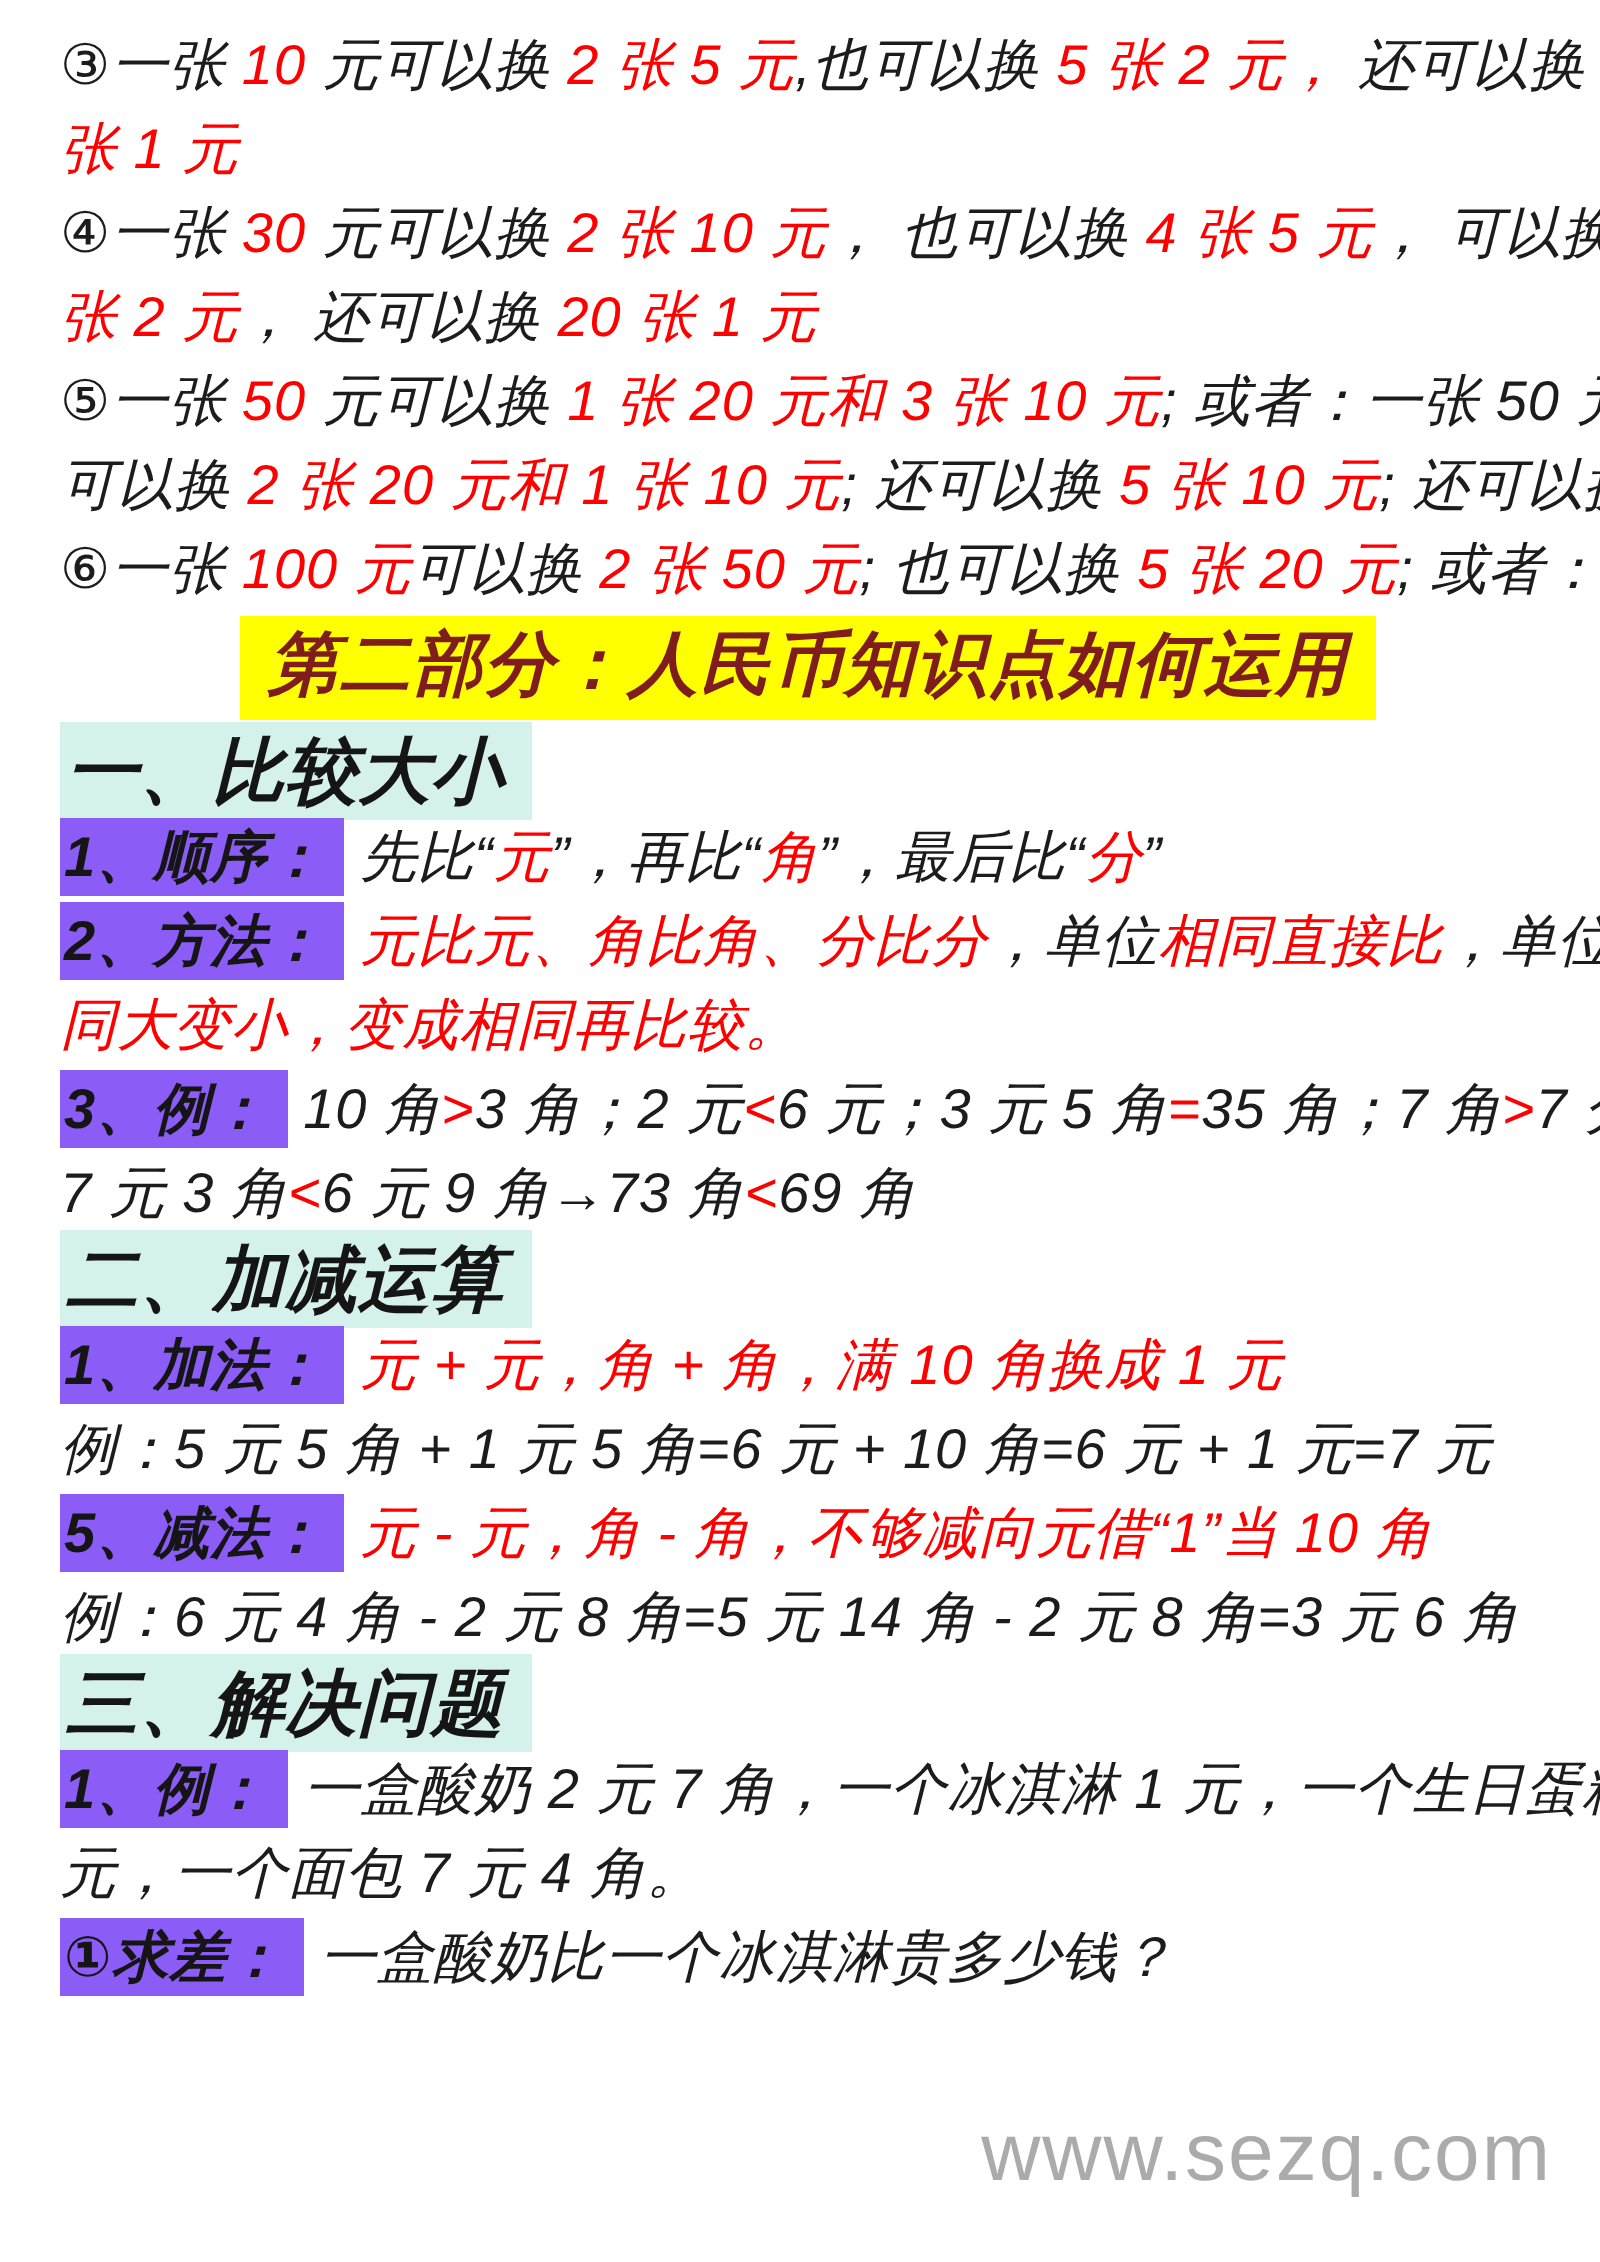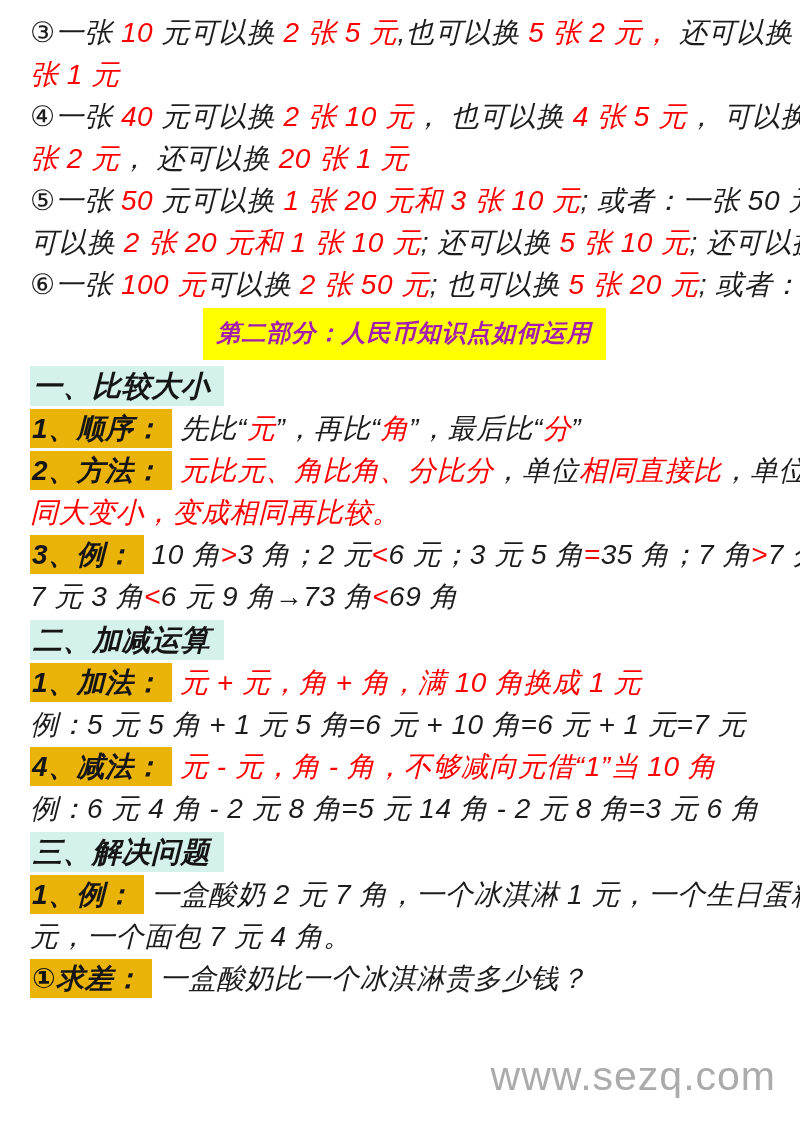--- a/index.html
+++ b/index.html
@@ -8,61 +8,61 @@
     font-family:"Liberation Sans","DejaVu Sans",sans-serif;
   }
   .doc{position:absolute;left:30px;top:12px;width:748px;font-style:italic;}
   .line{
     font-size:28px;line-height:42px;height:42px;white-space:nowrap;
     color:#1c1c1c;letter-spacing:0.5px;
   }
   .run-black{color:#1c1c1c;}
   .run-red{color:#ff0000;}
   .label-hl{
-    background:#eab308;font-weight:700;color:#151515;
+    background:#8b5cf6;font-weight:700;color:#151515;
     padding:4px 10px 4px 2px;margin-right:8px;
   }
   .section-line{height:44px;line-height:44px;}
   .section-hl{
-    background:#d5f1ec;font-weight:700;color:#151515;font-size:29px;
+    background:#d5f1ec;font-weight:700;color:#151515;font-size:36px;
     padding:4px 14px 4px 3px;
   }
   .title-wrap{text-align:center;margin:2px 0 4px 0;}
   .title-hl{
-    display:inline-block;background:#ffff00;color:#a21caf;font-weight:700;
-    font-size:24px;line-height:48px;padding:1px 14px 3px 14px;letter-spacing:1px;
+    display:inline-block;background:#ffff00;color:#7f1d1d;font-weight:700;
+    font-size:35px;line-height:48px;padding:1px 14px 3px 14px;letter-spacing:1px;
   }
   .watermark{
     position:absolute;top:1053px;right:24px;
     font-size:41px;color:#ababab;letter-spacing:1px;
     font-family:"Liberation Sans","DejaVu Sans",sans-serif;
   }
 </style>
 </head>
 <body>
 
 <div class="doc">
     <div class="line"><span class="run-black">③一张 </span><span class="run-red">10</span><span class="run-black"> 元可以换 </span><span class="run-red">2 张 5 元</span><span class="run-black">,也可以换 </span><span class="run-red">5 张 2 元，</span><span class="run-black"> 还可以换 </span></div>
     <div class="line"><span class="run-red">张 1 元</span></div>
-    <div class="line"><span class="run-black">④一张 </span><span class="run-red">40</span><span class="run-black"> 元可以换 </span><span class="run-red">2 张 10 元</span><span class="run-black">， 也可以换 </span><span class="run-red">4 张 5 元</span><span class="run-black">， 可以换 </span></div>
+    <div class="line"><span class="run-black">④一张 </span><span class="run-red">30</span><span class="run-black"> 元可以换 </span><span class="run-red">2 张 10 元</span><span class="run-black">， 也可以换 </span><span class="run-red">4 张 5 元</span><span class="run-black">， 可以换 </span></div>
     <div class="line"><span class="run-red">张 2 元</span><span class="run-black">， 还可以换 </span><span class="run-red">20 张 1 元</span></div>
     <div class="line"><span class="run-black">⑤一张 </span><span class="run-red">50</span><span class="run-black"> 元可以换 </span><span class="run-red">1 张 20 元和 3 张 10 元</span><span class="run-black">; 或者：一张 50 元</span></div>
     <div class="line"><span class="run-black">可以换 </span><span class="run-red">2 张 20 元和 1 张 10 元</span><span class="run-black">; 还可以换 </span><span class="run-red">5 张 10 元</span><span class="run-black">; 还可以换</span></div>
     <div class="line"><span class="run-black">⑥一张 </span><span class="run-red">100 元</span><span class="run-black">可以换 </span><span class="run-red">2 张 50 元</span><span class="run-black">; 也可以换 </span><span class="run-red">5 张 20 元</span><span class="run-black">; 或者：</span></div>
     <div class="title-wrap"><span class="title-hl">第二部分：人民币知识点如何运用</span></div>
     <div class="line section-line"><span class="section-hl">一、比较大小</span></div>
     <div class="line"><span class="label-hl">1、顺序：</span><span class="run-black">先比“</span><span class="run-red">元</span><span class="run-black">”，再比“</span><span class="run-red">角</span><span class="run-black">”，最后比“</span><span class="run-red">分</span><span class="run-black">”</span></div>
     <div class="line"><span class="label-hl">2、方法：</span><span class="run-red">元比元、角比角、分比分</span><span class="run-black">，单位</span><span class="run-red">相同直接比</span><span class="run-black">，单位</span></div>
     <div class="line"><span class="run-red">同大变小，变成相同再比较。</span></div>
     <div class="line"><span class="label-hl">3、例：</span><span class="run-black">10 角</span><span class="run-red">&gt;</span><span class="run-black">3 角；2 元</span><span class="run-red">&lt;</span><span class="run-black">6 元；3 元 5 角</span><span class="run-red">=</span><span class="run-black">35 角；7 角</span><span class="run-red">&gt;</span><span class="run-black">7 分；</span></div>
     <div class="line"><span class="run-black">7 元 3 角</span><span class="run-red">&lt;</span><span class="run-black">6 元 9 角→73 角</span><span class="run-red">&lt;</span><span class="run-black">69 角</span></div>
     <div class="line section-line"><span class="section-hl">二、加减运算</span></div>
     <div class="line"><span class="label-hl">1、加法：</span><span class="run-red">元 + 元，角 + 角，满 10 角换成 1 元</span></div>
     <div class="line"><span class="run-black">例：5 元 5 角 + 1 元 5 角=6 元 + 10 角=6 元 + 1 元=7 元</span></div>
-    <div class="line"><span class="label-hl">4、减法：</span><span class="run-red">元 - 元，角 - 角，不够减向元借“1”当 10 角</span></div>
+    <div class="line"><span class="label-hl">5、减法：</span><span class="run-red">元 - 元，角 - 角，不够减向元借“1”当 10 角</span></div>
     <div class="line"><span class="run-black">例：6 元 4 角 - 2 元 8 角=5 元 14 角 - 2 元 8 角=3 元 6 角</span></div>
     <div class="line section-line"><span class="section-hl">三、解决问题</span></div>
     <div class="line"><span class="label-hl">1、例：</span><span class="run-black">一盒酸奶 2 元 7 角，一个冰淇淋 1 元，一个生日蛋糕 60</span></div>
     <div class="line"><span class="run-black">元，一个面包 7 元 4 角。</span></div>
     <div class="line"><span class="label-hl">①求差：</span><span class="run-black">一盒酸奶比一个冰淇淋贵多少钱？</span></div>
   </div>
 
 <div class="watermark">www.sezq.com</div>
 
 </body></html>

